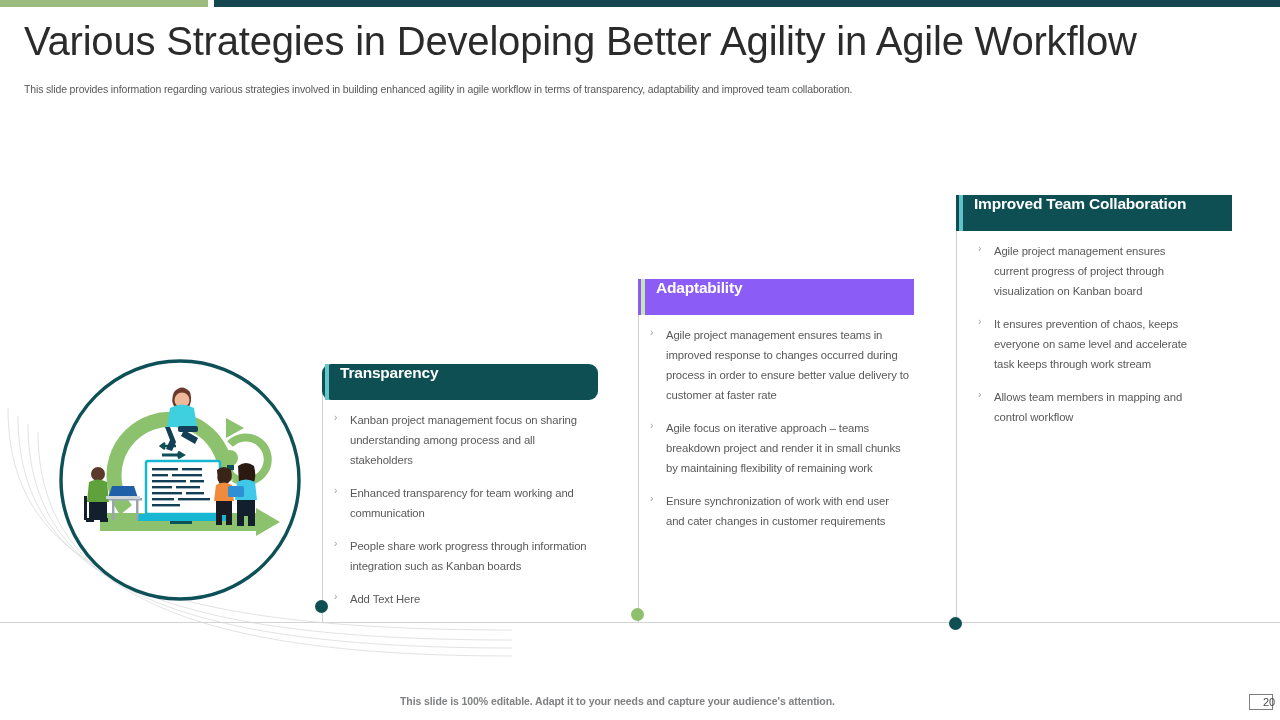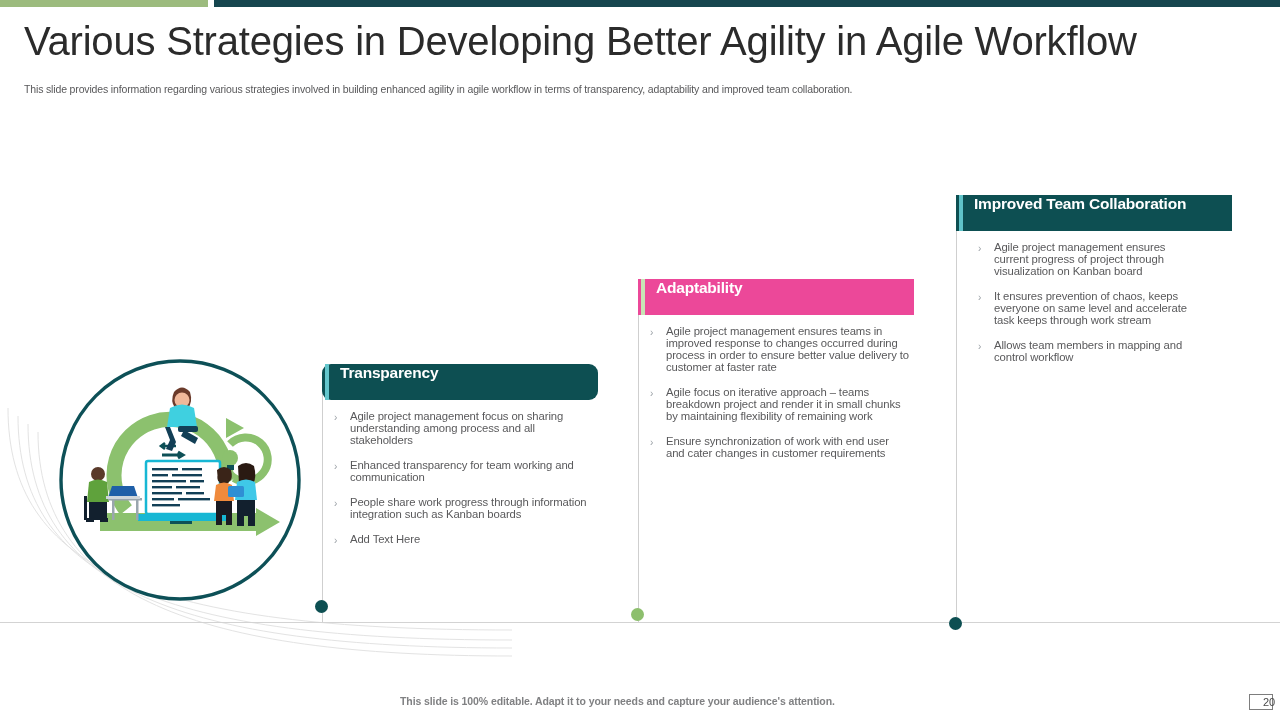--- a/index.html
+++ b/index.html
@@ -57,33 +57,33 @@
     font-size:15.5px;font-weight:700;color:#ffffff;letter-spacing:-0.2px;
   }
   .card .body{padding-top:10px;}
 
   .bullet{display:flex;margin-bottom:13px;}
   .bullet .chev{
     flex:0 0 auto;width:16px;color:#9aa0a6;font-size:10px;line-height:16px;
     text-align:left;padding-left:2px;
   }
   .bullet .btxt{
-    flex:1 1 auto;font-size:11.3px;line-height:12px;color:#59595b;
+    flex:1 1 auto;font-size:11.3px;line-height:20px;color:#59595b;
     letter-spacing:-0.1px;
   }
 
   
   #card1{left:322px;top:364px;}
   #card1 .hdr{background:#0d4f52;border-radius:9px;}
   #card1 .hdr .accent{background:#63c6cc;}
   #card1 .body{padding-left:10px;padding-right:4px;}
 
   
   #card2{left:638px;top:279px;width:276px;}
-  #card2 .hdr{background:#ec4899;}
+  #card2 .hdr{background:#8b5cf6;}
   #card2 .hdr .accent{background:#c8e3b5;}
   #card2 .body{padding-left:10px;padding-right:4px;}
 
   
   #card3{left:956px;top:195px;width:276px;}
   #card3 .hdr{background:#0d4f52;}
   #card3 .hdr .accent{background:#5fc3c9;}
   #card3 .body{padding-left:20px;padding-right:30px;}
 
   
@@ -208,21 +208,21 @@
   <div class="dot d3"></div>
 
   <div class="card" id="card1">
     <div class="hdr">
       <span class="accent"></span>
       <span class="htxt">Transparency</span>
     </div>
     <div class="body">
       <div class="bullet">
         <span class="chev">›</span>
-        <span class="btxt">Agile project management focus on sharing understanding  among process and all stakeholders</span>
+        <span class="btxt">Kanban project management focus on sharing understanding  among process and all stakeholders</span>
       </div>
       <div class="bullet">
         <span class="chev">›</span>
         <span class="btxt">Enhanced transparency for team working and communication</span>
       </div>
       <div class="bullet">
         <span class="chev">›</span>
         <span class="btxt">People share work progress through information  integration such as Kanban boards</span>
       </div>
       <div class="bullet">

